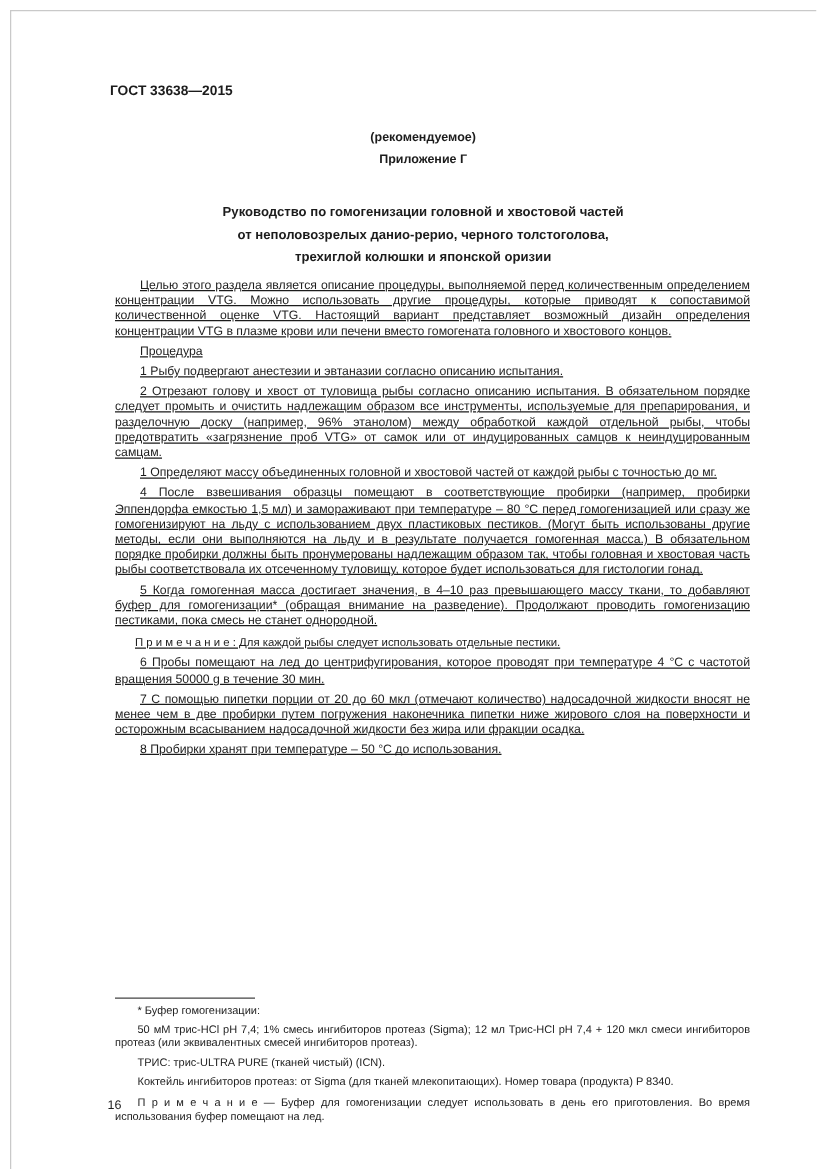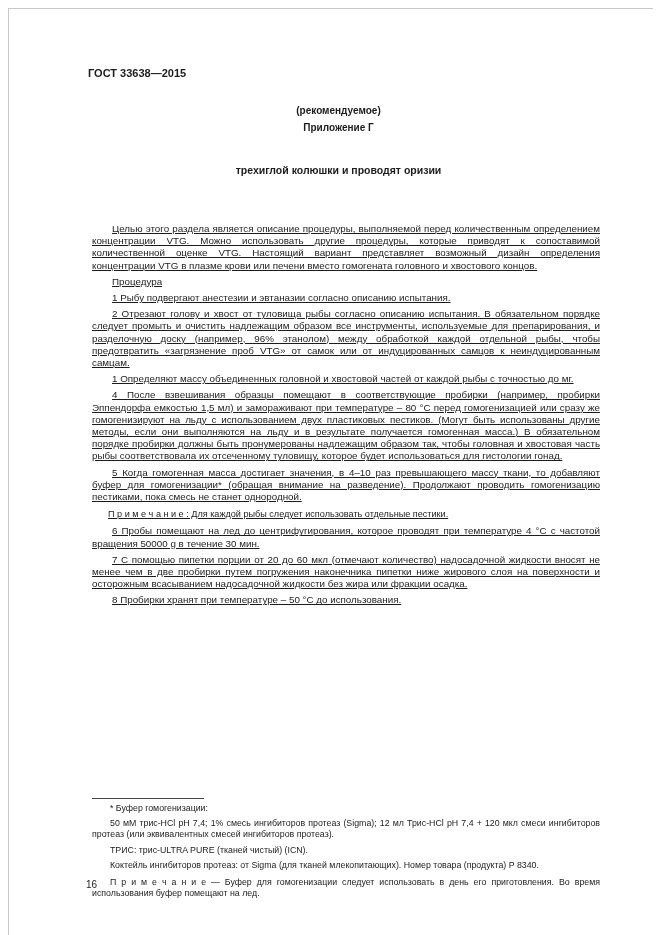--- a/index.html
+++ b/index.html
@@ -78,21 +78,23 @@
 <div class="page">
 
   <div class="doc-number">ГОСТ 33638—2015</div>
 
   <div class="appendix">
     <div>(рекомендуемое)</div>
     <div>Приложение Г</div>
   </div>
 
   <div class="title">
-    <div>трехиглой колюшки и проводят оризии</div>
+    <div>Руководство по гомогенизации головной и хвостовой частей</div>
+    <div>от неполовозрелых данио-рерио, черного толстоголова,</div>
+    <div>трехиглой колюшки и японской оризии</div>
   </div>
 
   <div class="content">
     <p>Целью этого раздела является описание процедуры, выполняемой перед количественным определением концентрации VTG. Можно использовать другие процедуры, которые приводят к сопоставимой количественной оценке VTG. Настоящий вариант представляет возможный дизайн определения концентрации VTG в плазме крови или печени вместо гомогената головного и хвостового концов.</p>
     <p>Процедура</p>
     <p>1 Рыбу подвергают анестезии и эвтаназии согласно описанию испытания.</p>
     <p>2 Отрезают голову и хвост от туловища рыбы согласно описанию испытания. В обязательном порядке следует промыть и очистить надлежащим образом все инструменты, используемые для препарирования, и разделочную доску (например, 96% этанолом) между обработкой каждой отдельной рыбы, чтобы предотвратить «загрязнение проб VTG» от самок или от индуцированных самцов к неиндуцированным самцам.</p>
     <p>1 Определяют массу объединенных головной и хвостовой частей от каждой рыбы с точностью до мг.</p>
     <p>4 После взвешивания образцы помещают в соответствующие пробирки (например, пробирки Эппендорфа емкостью 1,5 мл) и замораживают при температуре – 80 °С перед гомогенизацией или сразу же гомогенизируют на льду с использованием двух пластиковых пестиков. (Могут быть использованы другие методы, если они выполняются на льду и в результате получается гомогенная масса.) В обязательном порядке пробирки должны быть пронумерованы надлежащим образом так, чтобы головная и хвостовая часть рыбы соответствовала их отсеченному туловищу, которое будет использоваться для гистологии гонад.</p>
     <p>5 Когда гомогенная масса достигает значения, в 4–10 раз превышающего массу ткани, то добавляют буфер для гомогенизации* (обращая внимание на разведение). Продолжают проводить гомогенизацию пестиками, пока смесь не станет однородной.</p>

